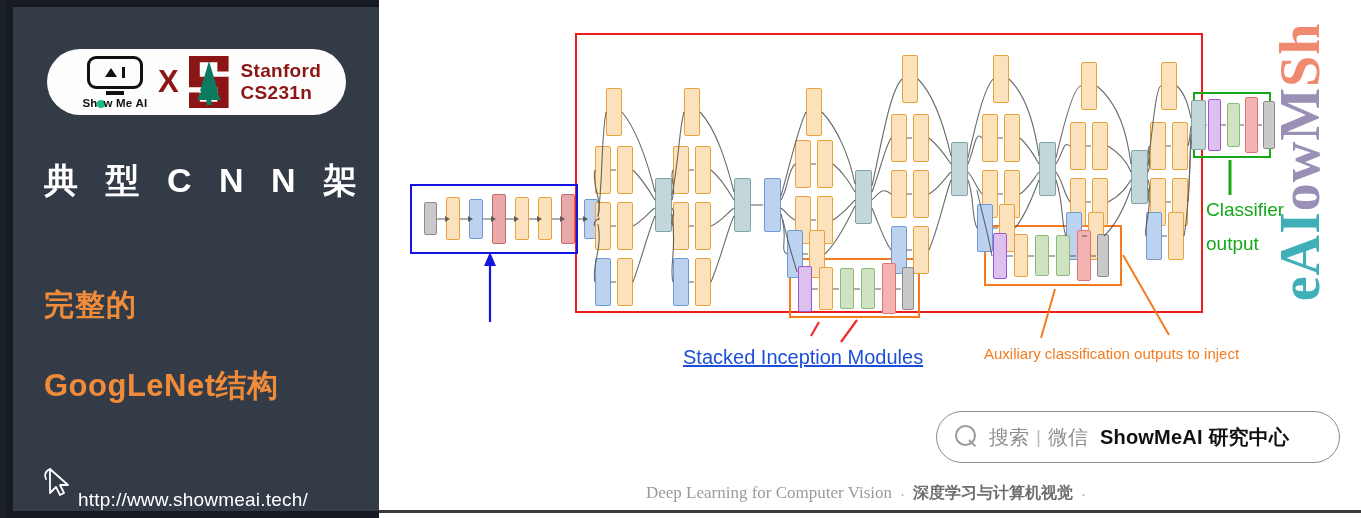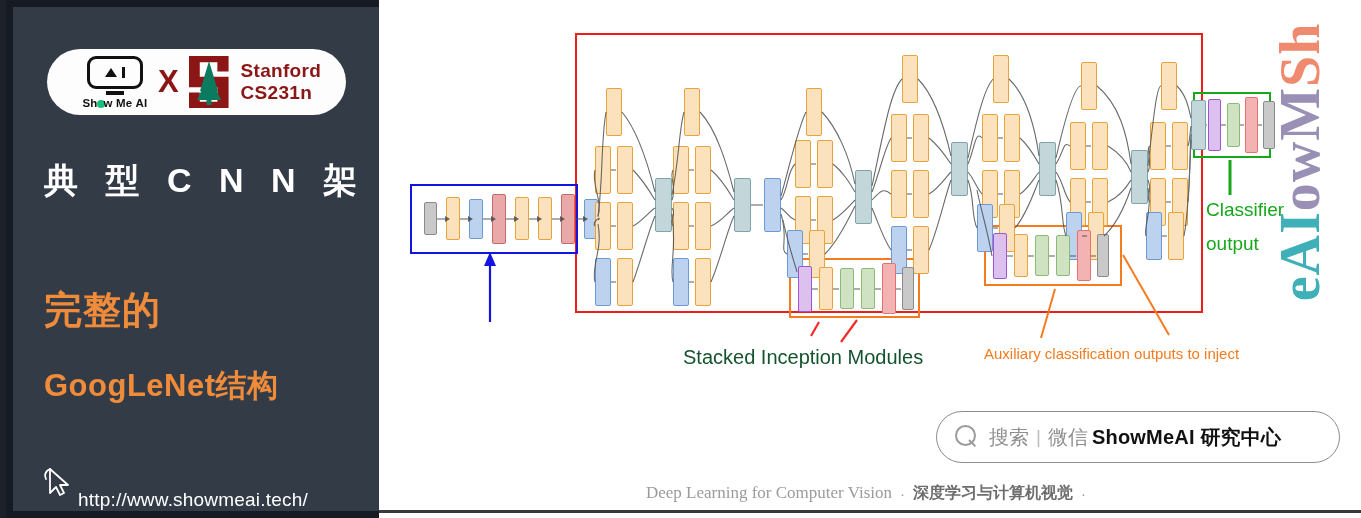--- a/index.html
+++ b/index.html
@@ -81,38 +81,38 @@
   .stan-words span{
     color:#8c1515;font-weight:bold;font-size:19px;letter-spacing:.3px;white-space:nowrap;
   }
 
   .sb-title{
     position:absolute;left:38px;top:158px;width:320px;
     color:#fff;font-size:34px;font-weight:bold;letter-spacing:9px;white-space:nowrap;text-align:center;
   }
   .sb-line1{
     position:absolute;left:38px;top:285px;
-    color:#f08b3a;font-size:38px;font-weight:bold;letter-spacing:1px;
+    color:#f08b3a;font-size:30px;font-weight:bold;letter-spacing:1px;
   }
   .sb-line2{
     position:absolute;left:38px;top:365px;
     color:#f08b3a;font-size:31px;font-weight:bold;letter-spacing:.5px;white-space:nowrap;
   }
   .sb-url{
     position:absolute;left:72px;top:489px;
     color:#fff;font-size:19px;letter-spacing:.2px;white-space:nowrap;
   }
   .cursor-ic{position:absolute;left:36px;top:466px;width:30px;height:32px;}
 
   
   .main{position:absolute;left:379px;top:0;width:982px;height:518px;background:#fff;}
 
   .lbl{position:absolute;white-space:nowrap;line-height:1.22;}
   .lbl-blue{color:#1414e0;font-size:19px;}
-  .lbl-red{color:#14532d;font-size:20px;}
+  .lbl-red{color:#1d4ed8;font-size:20px;text-decoration:underline;}
   .lbl-orange{color:#f47b20;font-size:15px;}
   .lbl-green{color:#17a81a;font-size:19px;}
 
   .box{position:absolute;box-sizing:border-box;background:transparent;}
   .box-red{border:2.4px solid #ef1c1c;}
   .box-blue{border:2.2px solid #1414e0;}
   .box-orange{border:2.2px solid #f47b20;}
   .box-green{border:2.6px solid #17a81a;}
 
   
@@ -474,21 +474,21 @@
   </div>
 
   <div class="searchbar">
     <div class="mag">
       <div class="mag-c"></div>
       <div class="mag-h"></div>
     </div>
     <span class="s-grey">搜索</span>
     <span class="s-div">|</span>
     <span class="s-grey">微信</span>
-    <span class="s-bold" style="margin-left:0;">ShowMeAI 研究中心</span>
+    <span class="s-bold" style="margin-left:8px;">ShowMeAI 研究中心</span>
   </div>
 
   <div class="footer">
     <span class="ft-a">Deep Learning for Computer Vision</span>
     <span class="ft-dot">·</span>
     <span class="ft-b">深度学习与计算机视觉</span>
     <span class="ft-dot">·</span>
   </div>
   <div class="ft-rule"></div>
 

